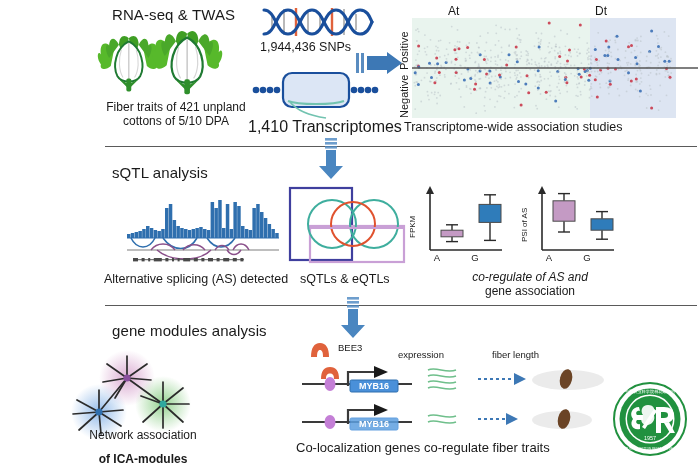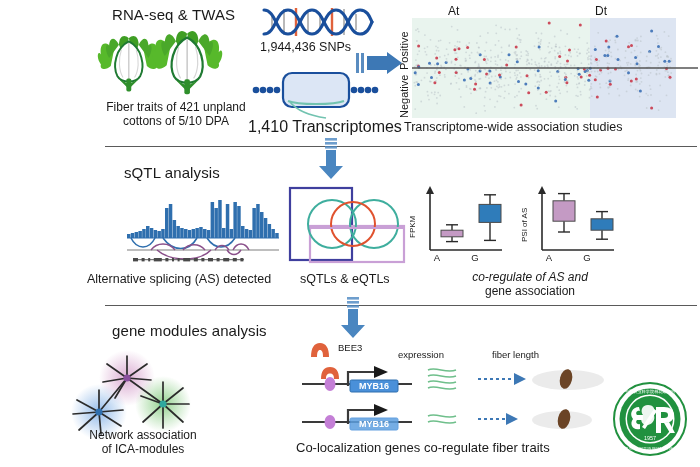--- a/index.html
+++ b/index.html
@@ -832,21 +832,21 @@
 <svg width="26" height="42" viewBox="0 0 26 42">
   <g fill="#4a86c0">
     <rect x="7" y="0" width="12" height="2.6" opacity=".8"></rect>
     <rect x="7" y="4" width="12" height="2.6" opacity=".8"></rect>
     <rect x="7" y="8" width="12" height="2.6" opacity=".8"></rect>
     <path d="M8 12 H18 V28 H25 L13 41 L1 28 H8 Z"></path>
   </g>
 </svg>
 </div>
 
-<div class="abs title" style="left:124px;top:164px;">sQTL analysis</div>
+<div class="abs title" style="left:112px;top:164px;">sQTL analysis</div>
 
 <div class="abs" style="left:127px;top:194px;">
 <svg id="covSvg" width="152" height="72" viewBox="0 0 152 72">
   <g id="covBars" fill="#2f6fae">
         <rect x="0.00" y="40.00" width="3.50" height="4.00"></rect>
         <rect x="3.80" y="39.00" width="3.50" height="5.00"></rect>
         <rect x="7.60" y="38.00" width="3.50" height="6.00"></rect>
         <rect x="11.40" y="37.00" width="3.50" height="7.00"></rect>
         <rect x="15.20" y="35.00" width="3.50" height="9.00"></rect>
         <rect x="19.00" y="32.00" width="3.50" height="12.00"></rect>
@@ -911,21 +911,21 @@
         <rect x="74.39999999999999" y="64" width="3" height="3.4"></rect>
         <rect x="80.99999999999999" y="64" width="5" height="3.4"></rect>
         <rect x="89.59999999999998" y="64" width="3" height="3.4"></rect>
         <rect x="96.19999999999997" y="64" width="6" height="3.4"></rect>
         <rect x="105.79999999999997" y="64" width="4" height="3.4"></rect>
         <rect x="113.39999999999996" y="64" width="3" height="3.4"></rect>
         <line x1="6" y1="65.7" x2="116.99999999999996" y2="65.7" stroke="#4a4a4a" stroke-width="0.9"></line>
       </g>
 </svg>
 </div>
-<div class="abs" style="left:87px;top:272px;font-size:12.5px;text-align:right;">Alternative splicing (AS) detected</div>
+<div class="abs" style="left:104px;top:272px;font-size:12.5px;text-align:right;">Alternative splicing (AS) detected</div>
 
 <div class="abs" style="left:288px;top:186px;">
 <svg width="120" height="86" viewBox="0 0 120 86">
   <rect x="2" y="2" width="62" height="72" fill="none" stroke="#3f3f9e" stroke-width="2.2"></rect>
   <rect x="22" y="40" width="94" height="36" fill="none" stroke="#c9a0d6" stroke-width="2.2"></rect>
   <circle cx="44" cy="38" r="24" fill="none" stroke="#3fae9e" stroke-width="2"></circle>
   <circle cx="86" cy="38" r="24" fill="none" stroke="#3fae9e" stroke-width="2"></circle>
   <circle cx="65" cy="38" r="22" fill="none" stroke="#e0522e" stroke-width="2"></circle>
   <line x1="22" y1="42" x2="116" y2="42" stroke="#c9a0d6" stroke-width="2"></line>
 </svg>
@@ -1036,21 +1036,21 @@
         <line x1="108" y1="52" x2="88" y2="70"></line>
     <line x1="108" y1="52" x2="86" y2="44"></line>
         <line x1="108" y1="52" x2="72" y2="26"></line>
   </g>
   <circle cx="72" cy="26" r="3.6" fill="#8a4f9e"></circle>
   <circle cx="44" cy="60" r="3.6" fill="#2f6fae"></circle>
   <circle cx="108" cy="52" r="3.6" fill="#2fa89e"></circle>
 </svg>
 </div>
 <div class="abs cap" style="left:78px;top:428px;width:130px;">Network association</div>
-<div class="abs cap" style="left:78px;top:442px;width:130px;">of ICA-modules</div>
+<div class="abs cap" style="left:78px;top:452px;width:130px;font-weight:bold;">of ICA-modules</div>
 
 <div class="abs" style="left:310px;top:342px;">
 <svg width="20" height="16" viewBox="0 0 20 16">
   <path d="M10 1 C16 1, 19 6, 19 15 H13 C13 10, 12 8, 10 8 C8 8, 7 10, 7 15 H1 C1 6, 4 1, 10 1 Z" fill="#e0623c"></path>
 </svg>
 </div>
 <div class="abs smalllab" style="left:338px;top:342px;">BEE3</div>
 
 <div class="abs smalllab" style="left:398px;top:349px;">expression</div>
 <div class="abs smalllab" style="left:492px;top:349px;">fiber length</div>

